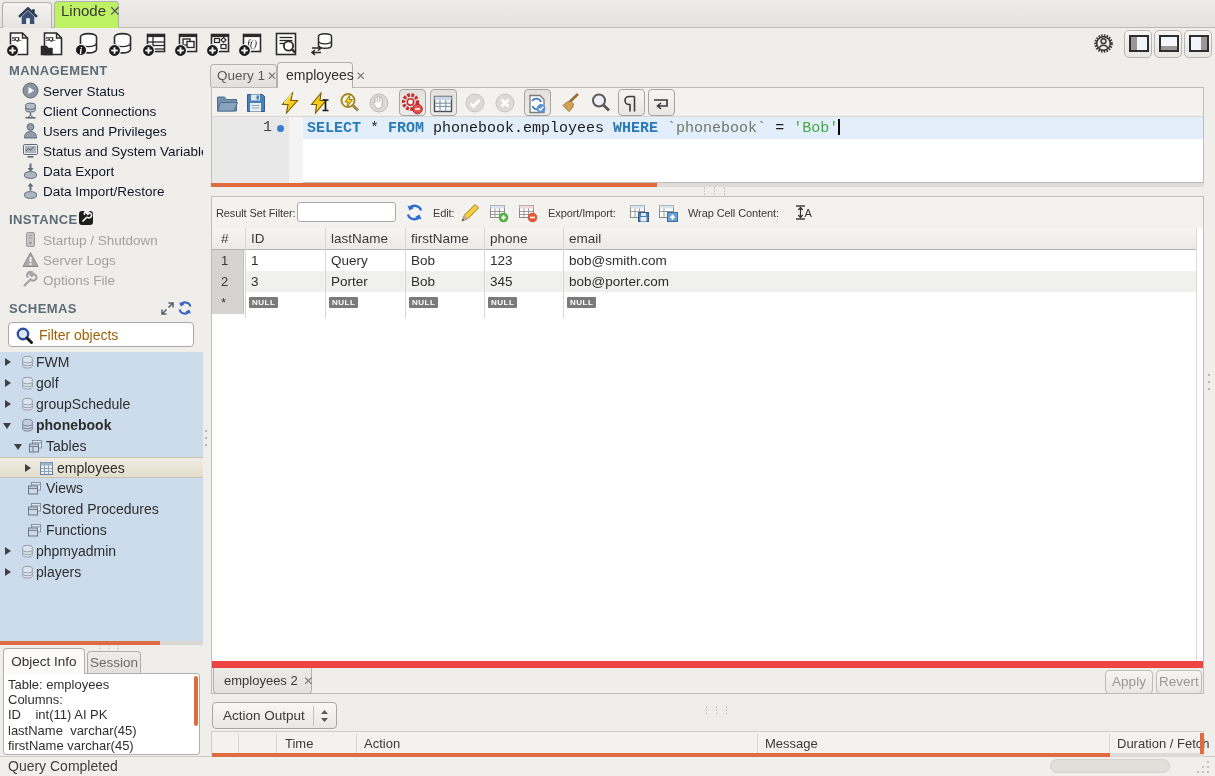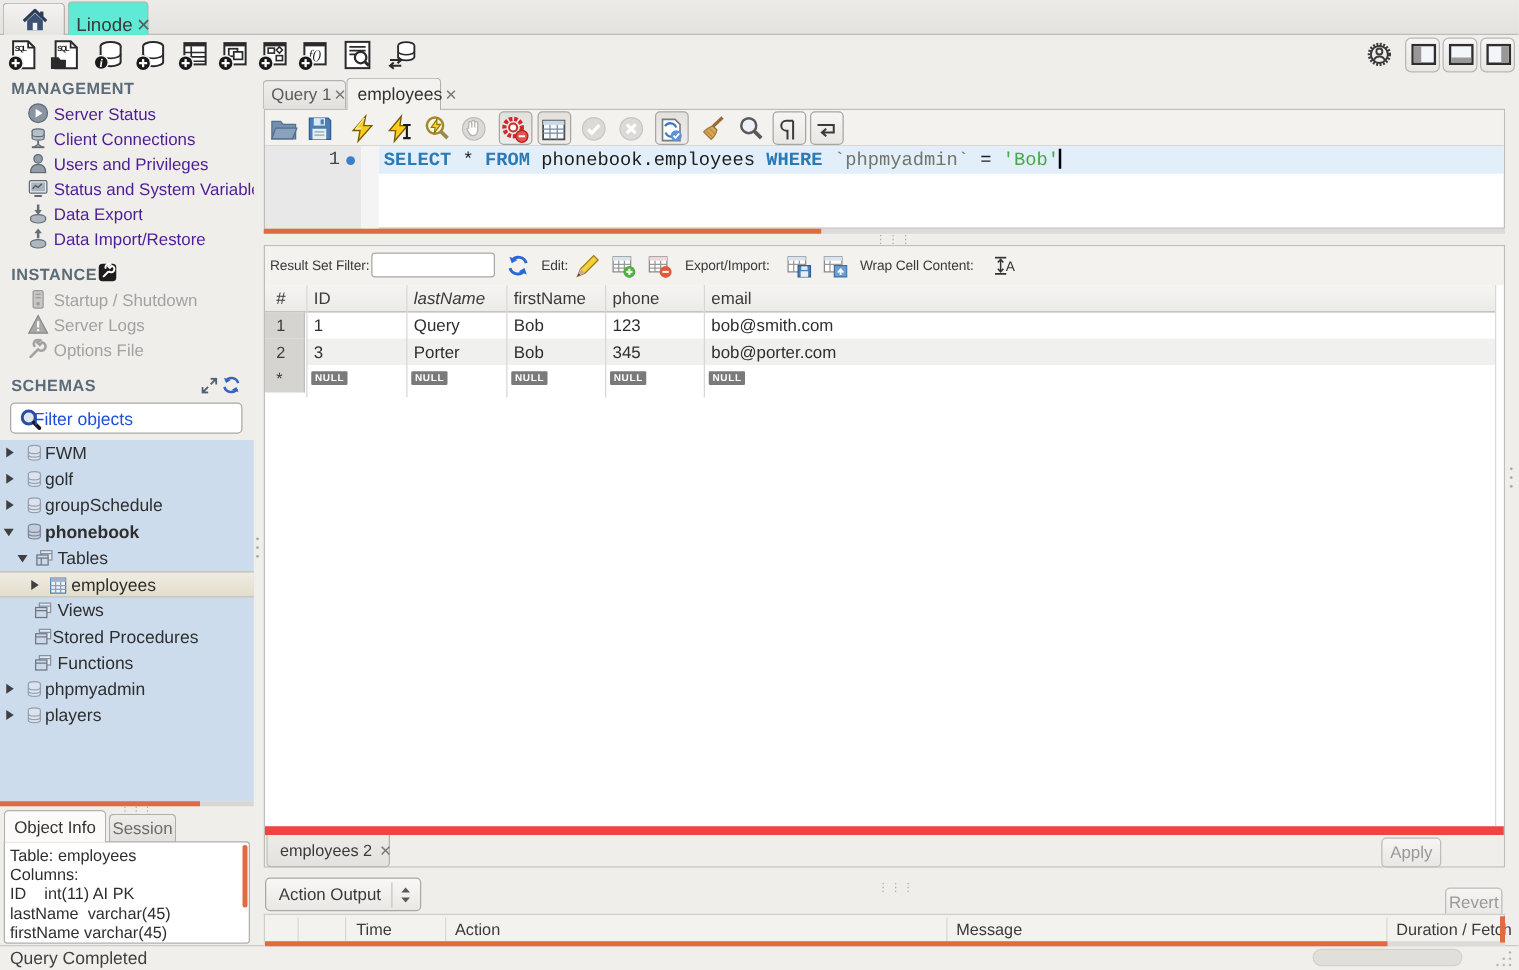--- a/index.html
+++ b/index.html
@@ -3,40 +3,40 @@
 <meta charset="utf-8">
 <style>
 * { margin:0; padding:0; box-sizing:border-box; }
 html,body { width:1215px; height:776px; overflow:hidden; }
 body { font-family:"Liberation Sans", sans-serif; background:#f0eeeb; position:relative; font-size:13px; color:#333; }
 .abs { position:absolute; }
 
 
 #tabbar { left:0; top:0; width:1215px; height:28px; background:linear-gradient(#ecebe8,#e4e2df); border-bottom:1px solid #bdbbb8; }
 #hometab { left:2px; top:2px; width:50px; height:26px; background:linear-gradient(#f4f3f1,#e6e4e1); border:1px solid #b3b1ae; border-bottom:none; border-radius:4px 4px 0 0; }
-#linodetab { left:54px; top:1px; width:65px; height:27px; background:#5eead4; border:1px solid #b3b1ae; border-bottom:none; border-radius:4px 4px 0 0; font-size:15px; color:#3a3a3a; line-height:36px; padding-left:6px; }
+#linodetab { left:54px; top:1px; width:65px; height:27px; background:#bef264; border:1px solid #b3b1ae; border-bottom:none; border-radius:4px 4px 0 0; font-size:15px; color:#3a3a3a; line-height:18px; padding-left:6px; }
 #linodetab .x { color:#5a5a5a; font-size:14px; margin-left:3px; }
 
 
 #maintoolbar { left:0; top:28px; width:1215px; height:34px; background:#f0eeeb; }
 .mticon { position:absolute; top:3px; width:26px; height:26px; }
 
 
 .panebtn { position:absolute; top:2px; width:28px; height:28px; background:linear-gradient(#f7f6f4,#e9e7e4); border:1px solid #b9b7b4; border-radius:5px; }
 .panebtn svg { margin:4px 0 0 4px; }
 
 
 #sidebar { left:0; top:0; width:203px; height:756px; }
 .sechdr { position:absolute; left:9px; font-weight:bold; font-size:13px; color:#5c6b78; letter-spacing:0.4px; }
-.sideitem { position:absolute; left:43px; font-size:13.5px; color:#4c1d95; white-space:nowrap; max-width:160px; overflow:hidden; }
+.sideitem { position:absolute; left:43px; font-size:13.5px; color:#0f172a; white-space:nowrap; max-width:160px; overflow:hidden; }
 .sideitem.dis { color:#a2a2a2; }
 .sicon { position:absolute; left:22px; width:17px; height:17px; }
 
 #filterbox { position:absolute; left:8px; top:322px; width:186px; height:25px; background:#fff; border:1px solid #aaa8a5; border-radius:4px; }
-#filterbox span { position:absolute; left:18px; top:4px; color:#1d4ed8; font-size:14px; }
+#filterbox span { position:absolute; left:30px; top:4px; color:#a16207; font-size:14px; }
 
 #tree { position:absolute; left:0; top:352px; width:203px; height:289px; background:#cddcec; }
 .trow { position:absolute; left:0; width:203px; height:21px; line-height:21px; font-size:14px; color:#2e2e2e; white-space:nowrap; }
 .trow b { font-weight:bold; }
 .arrow-r { position:absolute; width:0; height:0; border-left:6px solid #3f3f3f; border-top:4.5px solid transparent; border-bottom:4.5px solid transparent; top:6px; }
 .arrow-d { position:absolute; width:0; height:0; border-top:6px solid #3f3f3f; border-left:4.5px solid transparent; border-right:4.5px solid transparent; top:8px; }
 .ticon { position:absolute; top:3px; width:15px; height:15px; }
 #selrow { background:linear-gradient(#f0ece2,#e3ddcc); border-top:1px solid #c8c2b2; border-bottom:1px solid #c8c2b2; }
 
 #sideorange { position:absolute; left:0; top:641px; width:203px; height:4px; background:#d8d6d3; }
@@ -504,21 +504,21 @@
     <svg class="eticon" style="left:437px;top:4px;" viewBox="0 0 24 24">
         <path d="M5 8 h13 v6 H9 m3 -3 l-3.5 3 3.5 3" fill="none" stroke="#3a3a3a" stroke-width="1.6"></path>
       </svg>
   </div>
   <div id="lnhl"></div>
   <div id="gutter">
       <div style="position:absolute;right:17px;top:2px;">1</div>
       <div style="position:absolute;right:5px;top:8px;width:7px;height:7px;border-radius:4px;background:#3b7ecb;"></div>
     </div>
   <div id="foldcol"></div>
-  <div id="sqlline"><span class="kw">SELECT</span> * <span class="kw">FROM</span> phonebook.employees <span class="kw">WHERE</span> <span class="bt">`phpmyadmin`</span> = <span class="st">'Bob'</span><span class="caret"></span></div>
+  <div id="sqlline"><span class="kw">SELECT</span> * <span class="kw">FROM</span> phonebook.employees <span class="kw">WHERE</span> <span class="bt">`phonebook`</span> = <span class="st">'Bob'</span><span class="caret"></span></div>
 </div>
 <div class="abs" id="eddivider">
     <div class="o"></div>
   </div>
 <div class="grip" style="left:700px;top:186px;">⋮⋮⋮</div>
 
 <div class="abs" id="resultpanel">
   <div id="rstoolbar">
     <span class="lbl" style="left:4px;">Result Set Filter:</span>
     <div id="rsfilter"></div>
@@ -578,21 +578,21 @@
         <line x1="1" y1="1" x2="10" y2="1" stroke="#333" stroke-width="1.4"></line>
         <line x1="1" y1="14" x2="10" y2="14" stroke="#333" stroke-width="1.4"></line>
         <path d="M5.5 2.5 v10 m-2.2-2.5 l2.2 2.5 2.2-2.5 m-4.4-5 l2.2-2.5 2.2 2.5" stroke="#333" stroke-width="1.2" fill="none"></path>
         <text x="9.5" y="12" font-size="11" fill="#333" font-family="Liberation Sans">A</text>
       </svg>
   </div>
   <div id="grid">
     <div class="row2bg" style="top:43px;"></div>
     <div class="gh" style="left:0;width:33px;"><span style="margin-left:9px;">#</span></div>
     <div class="gh" style="left:33px;width:80px;padding-left:6px;">ID</div>
-    <div class="gh" style="left:113px;width:80px;padding-left:6px;font-style:italic;">lastName</div>
+    <div class="gh" style="left:113px;width:80px;padding-left:6px;">lastName</div>
     <div class="gh" style="left:193px;width:79px;padding-left:6px;">firstName</div>
     <div class="gh" style="left:272px;width:79px;padding-left:6px;">phone</div>
     <div class="gh" style="left:351px;width:633px;padding-left:6px;">email</div>
     <div class="numcol" style="top:22px;height:21px;line-height:21px;"><span style="margin-left:9px;">1</span></div>
     <div class="numcol" style="top:43px;height:21px;line-height:21px;"><span style="margin-left:9px;">2</span></div>
     <div class="numcol" style="top:64px;height:22px;line-height:21px;"><span style="margin-left:9px;">*</span></div>
     <div class="gcell" style="left:39px;top:22px;">1</div>
     <div class="gcell" style="left:119px;top:22px;">Query</div>
     <div class="gcell" style="left:199px;top:22px;">Bob</div>
     <div class="gcell" style="left:278px;top:22px;">123</div>
@@ -610,21 +610,21 @@
     <div class="vline" style="left:33px;"></div>
     <div class="vline" style="left:113px;"></div>
     <div class="vline" style="left:193px;"></div>
     <div class="vline" style="left:272px;"></div>
     <div class="vline" style="left:351px;"></div>
     <div style="position:absolute;left:984px;top:0;width:1px;height:433px;background:#dbd9d6;"></div>
   </div>
   <div id="rsbottom">
     <div id="emp2tab">employees 2 <span class="tabx">✕</span></div>
     <div class="btn" style="left:893px;width:48px;">Apply</div>
-    <div class="btn" style="left:944px;width:46px;margin-top:40px;">Revert</div>
+    <div class="btn" style="left:944px;width:46px;">Revert</div>
   </div>
 </div>
 <div class="grip" style="left:702px;top:705px;">⋮⋮⋮</div>
 
 <div class="abs" id="aocombo">Action Output
   <svg class="abs" style="right:7px;top:6px;width:9px;height:14px;" viewBox="0 0 9 14">
       <path d="M1 5 L4.5 1 L8 5 Z" fill="#5a5a5a"></path>
       <path d="M1 9 L4.5 13 L8 9 Z" fill="#5a5a5a"></path>
     </svg>
   <div class="abs" style="right:22px;top:3px;width:1px;height:20px;background:#c5c3c0;"></div>

